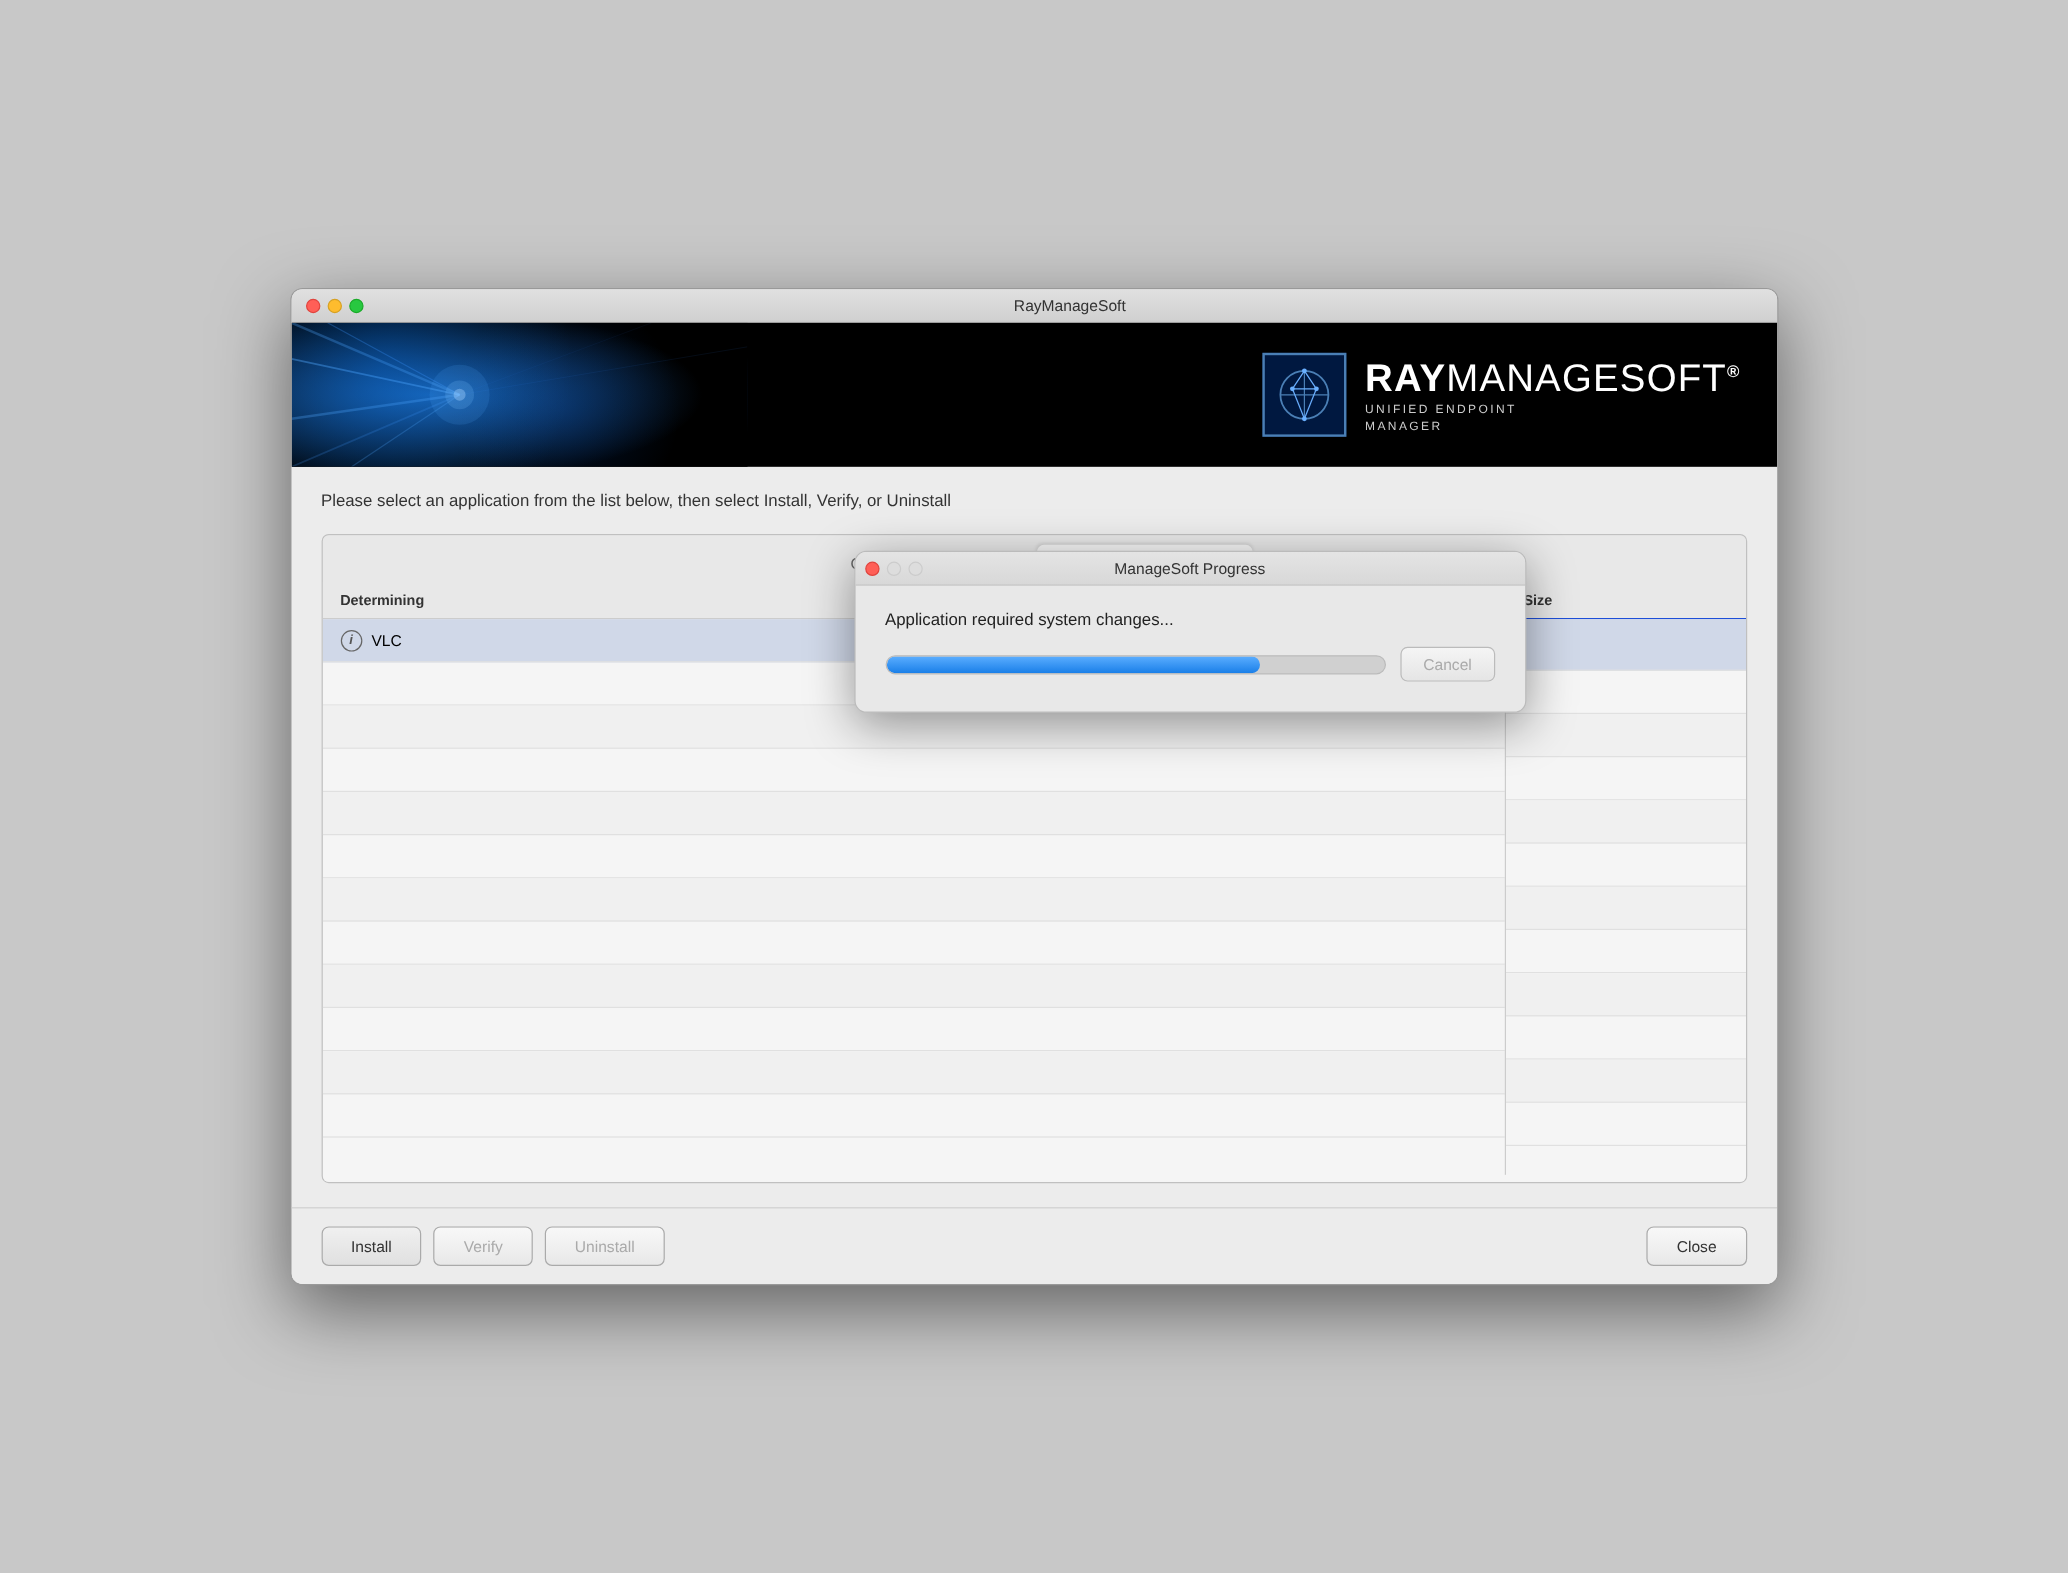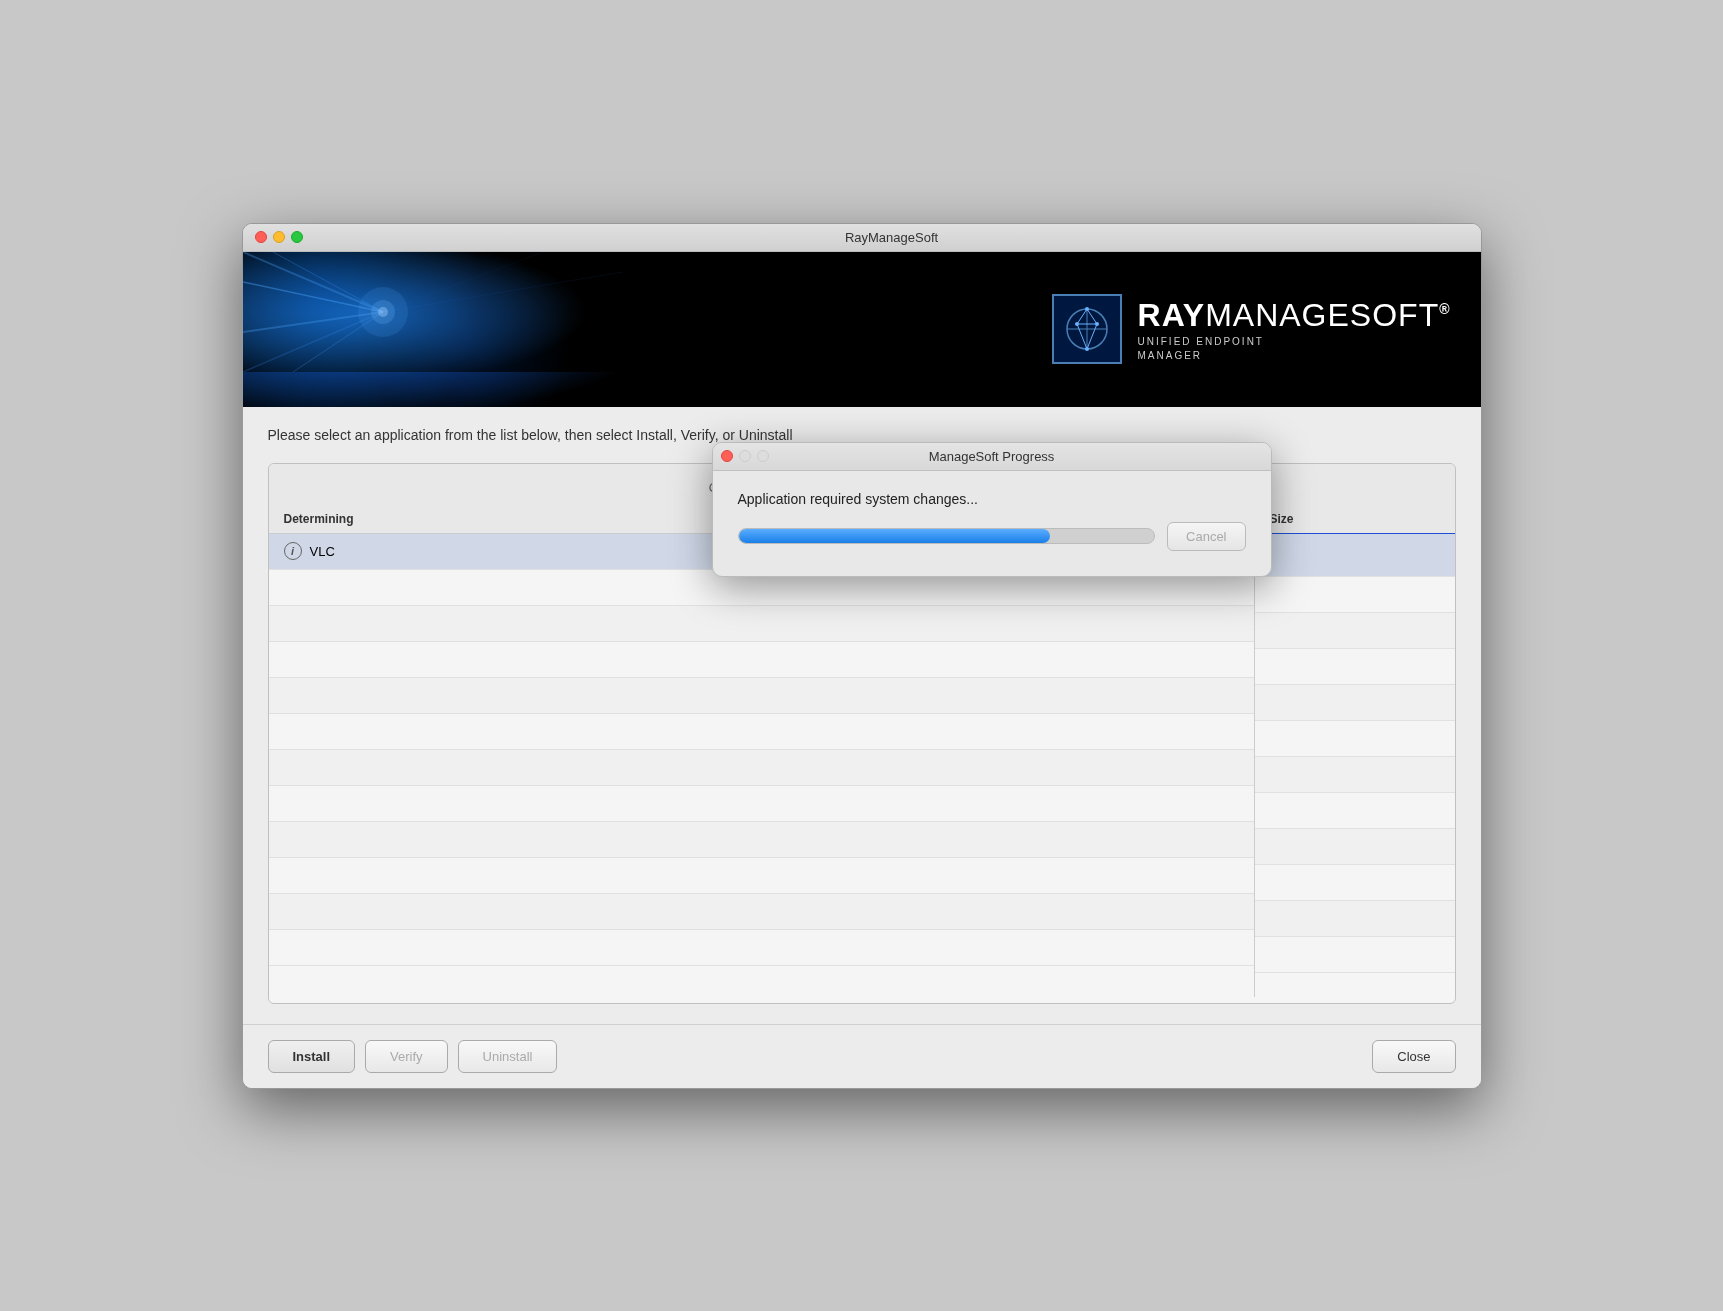--- a/index.html
+++ b/index.html
@@ -51,21 +51,21 @@
       height: 12px;
       border-radius: 50%;
     }
     .tl-close { background: #ff5f57; border: 1px solid #e0443e; }
     .tl-min { background: #febc2e; border: 1px solid #d6a123; }
     .tl-max { background: #28c840; border: 1px solid #1aab29; }
 
     
     .header-banner {
       background: #000;
-      height: 155px;
+      height: 120px;
       display: flex;
       align-items: center;
       justify-content: flex-end;
       padding: 0 30px;
       position: relative;
       overflow: hidden;
     }
     .header-bg {
       position: absolute;
       left: 0;
@@ -263,21 +263,21 @@
       color: #333;
       cursor: pointer;
       font-weight: 500;
     }
     .action-button:disabled, .action-button.disabled {
       color: #aaa;
       cursor: not-allowed;
     }
     .action-button.primary {
       background: linear-gradient(to bottom, #f0f0f0, #e0e0e0);
-      font-weight: 700;
+      font-weight: 400;
     }
     .close-button {
       padding: 8px 24px;
       border: 1px solid #aaa;
       border-radius: 6px;
       background: linear-gradient(to bottom, #f8f8f8, #e8e8e8);
       font-size: 13px;
       color: #333;
       cursor: pointer;
       font-weight: 500;

